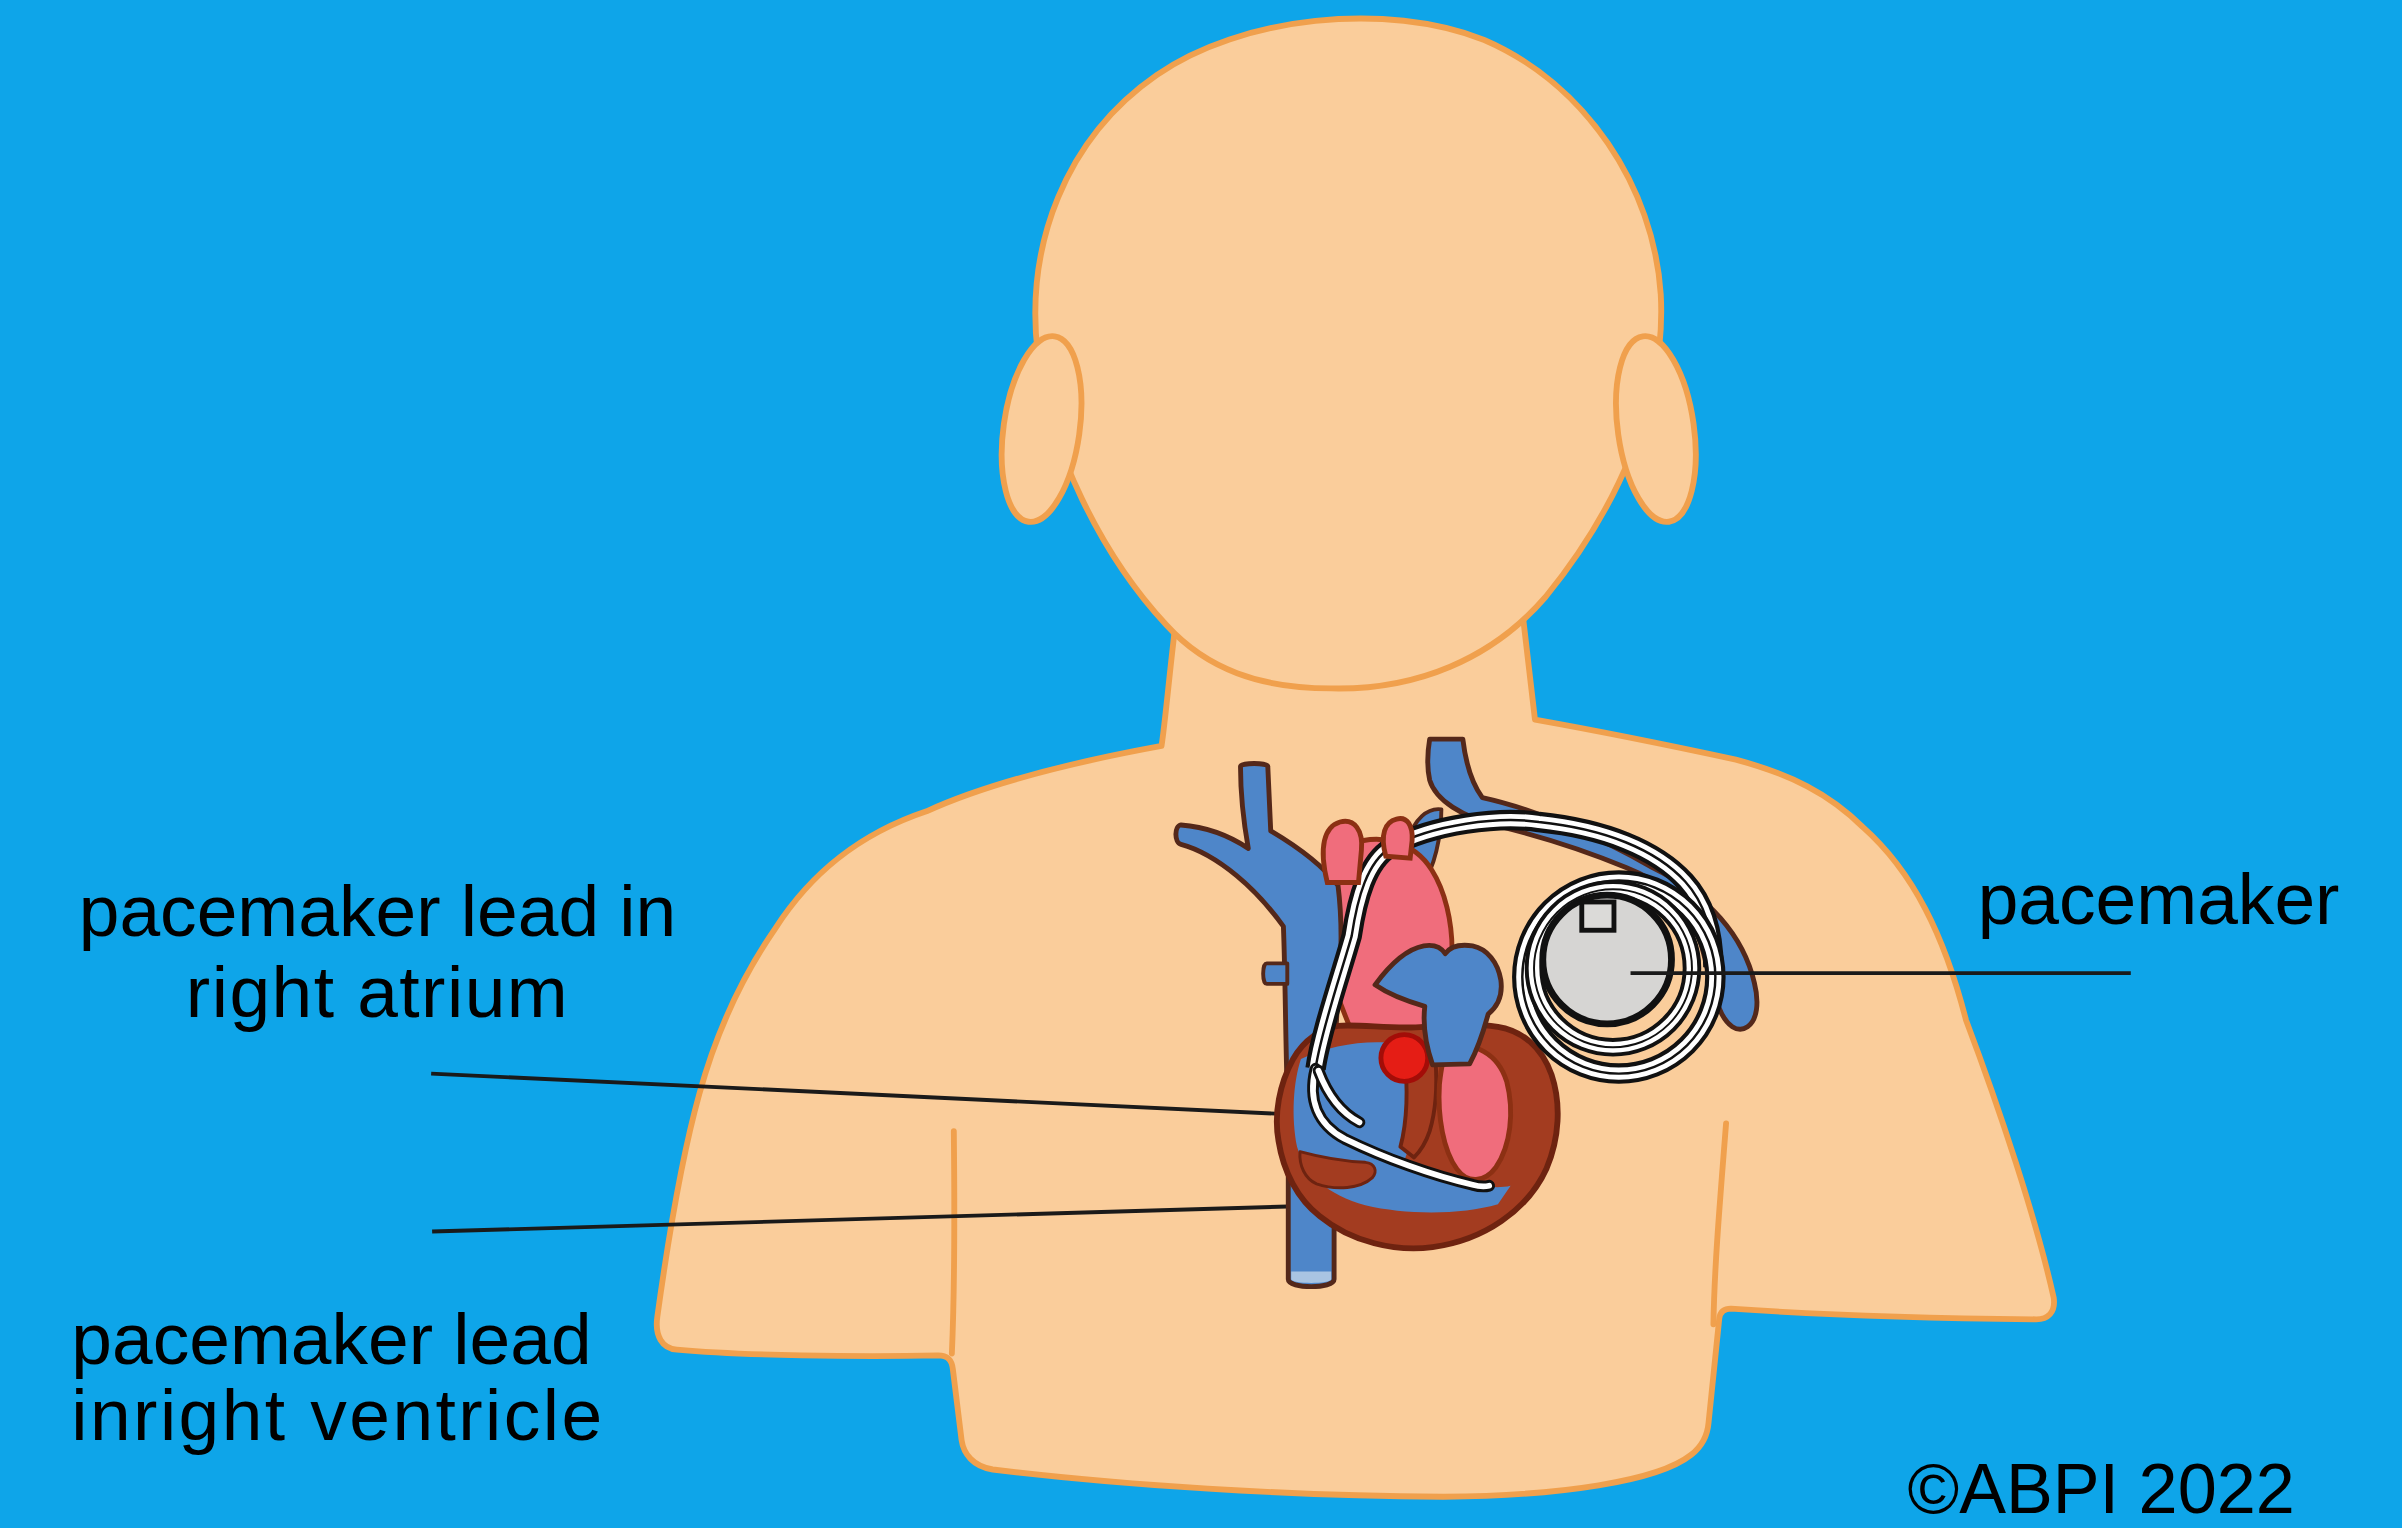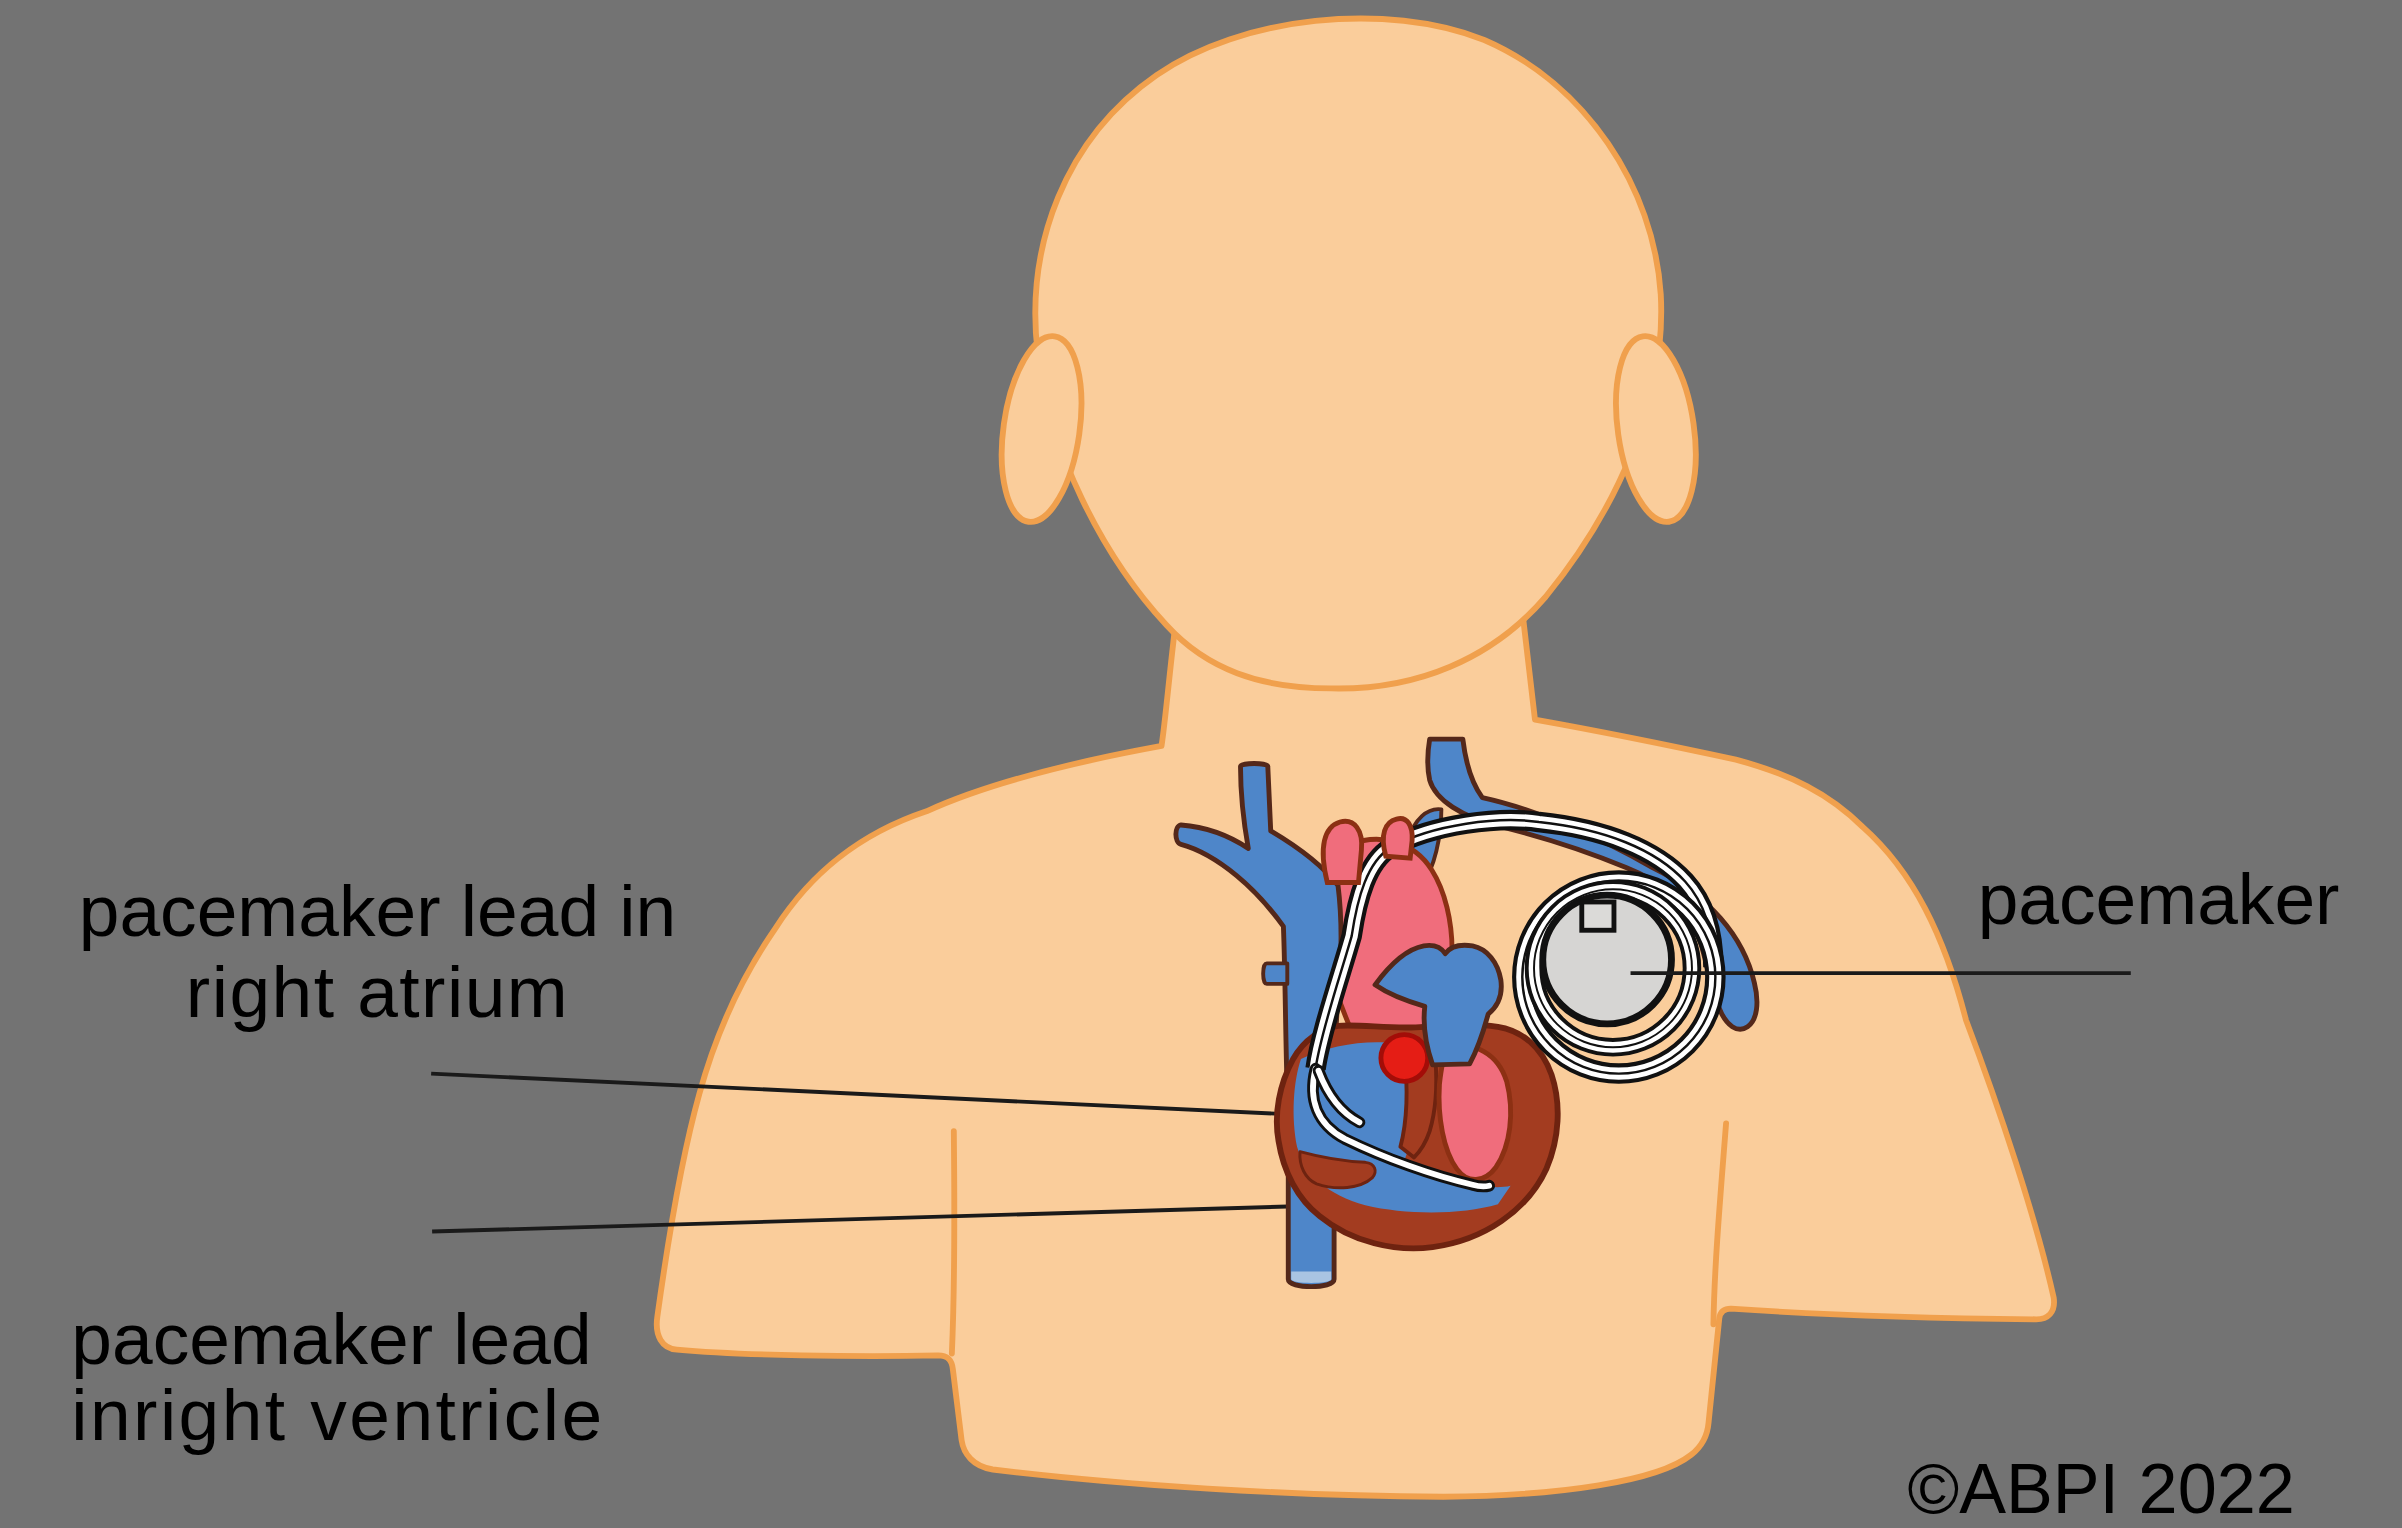--- a/index.html
+++ b/index.html
@@ -1,16 +1,16 @@
 <!DOCTYPE html>
 <html><head>
 <meta charset="utf-8">
 <style>
   html,body{margin:0;padding:0;background:#ffffff;}
-  .stage{position:relative;width:2402px;height:1528px;overflow:hidden;background:#737373;
+  .stage{position:relative;width:2402px;height:1528px;overflow:hidden;background:#0ea5e9;
          font-family:"Liberation Sans", sans-serif;}
   svg{position:absolute;left:0;top:0;}
 </style>
 </head>
 <body>
 <div class="stage">
 <svg width="2402" height="1528" viewBox="0 0 2463 1567">
 
   <g stroke-linejoin="round" stroke-linecap="round">
 

